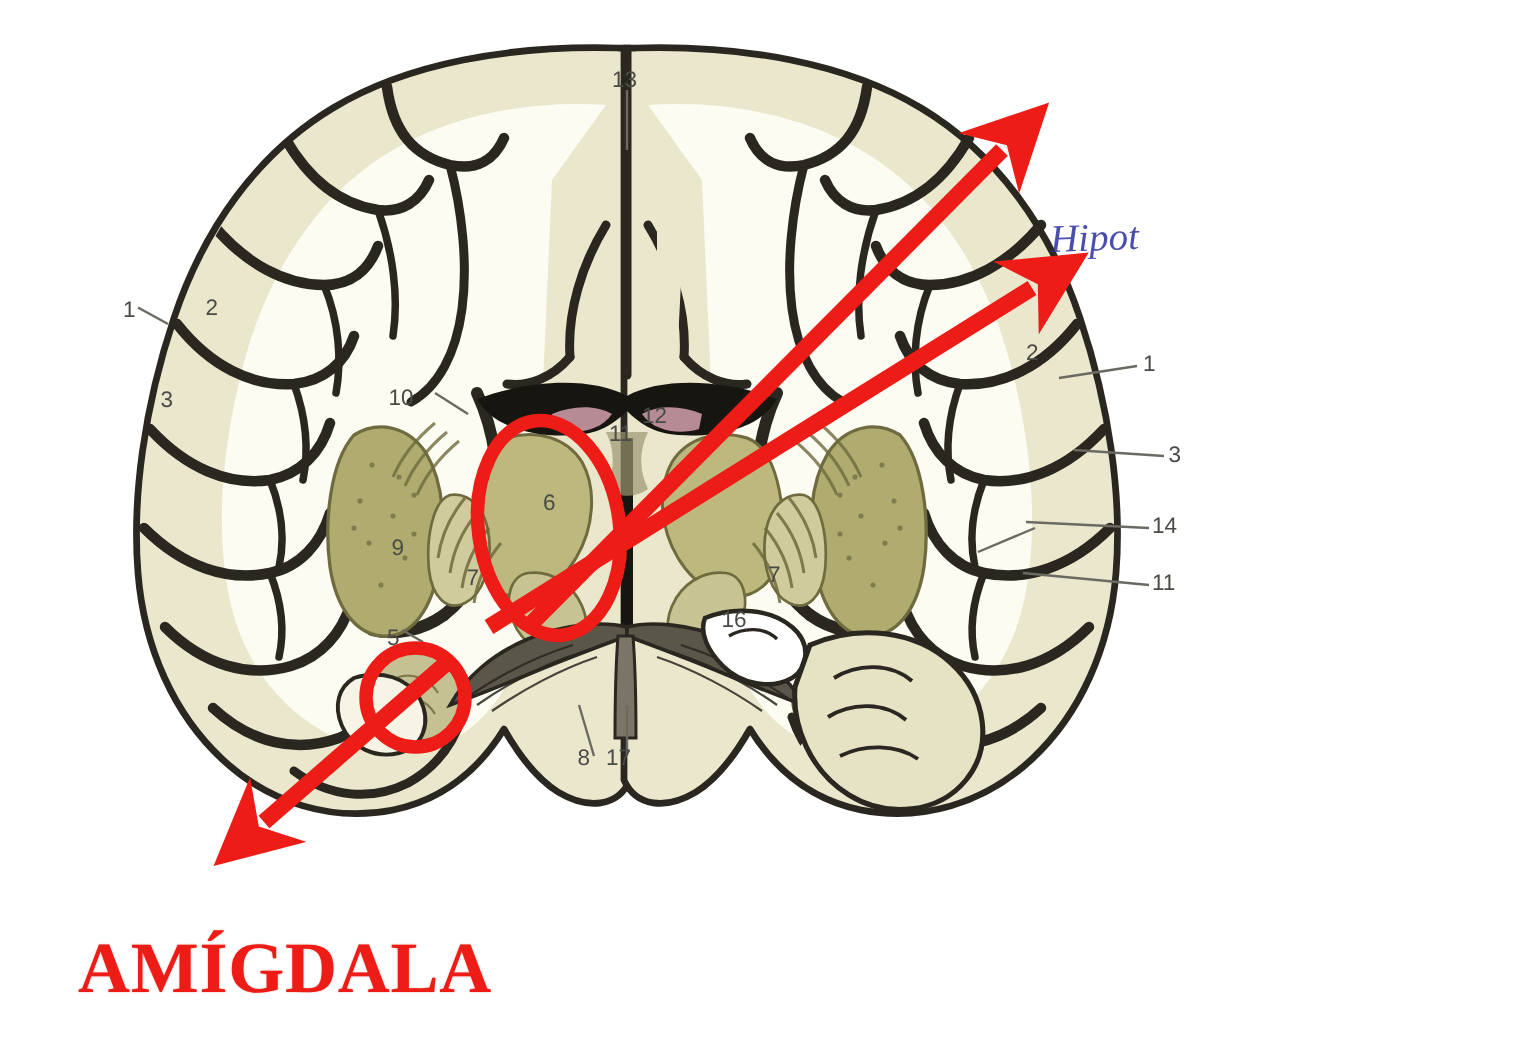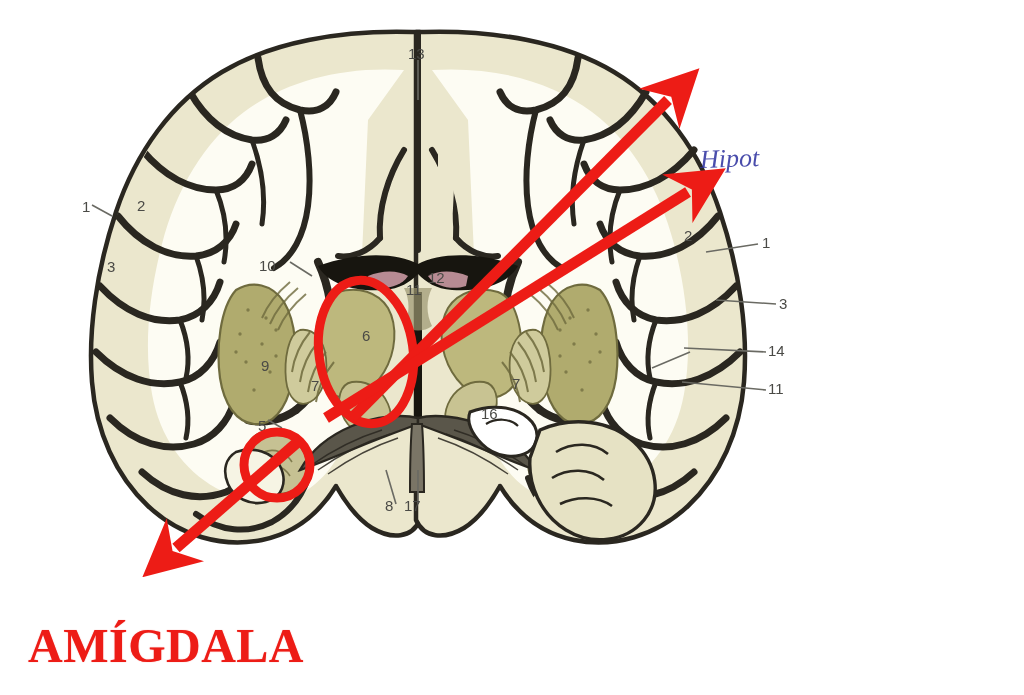--- a/index.html
+++ b/index.html
@@ -33,21 +33,21 @@
     position: absolute;
     color: #ed1c16;
     font-family: "Liberation Serif", serif;
     font-weight: bold;
     white-space: nowrap;
     letter-spacing: 0.5px;
     text-shadow: 0 0 1px rgba(237,28,22,0.5);
   }
   #label-talamo   { left: 630px; top: 40px;  font-size: 48px; }
   #label-hipotalamo { left: 646px; top: 134px; font-size: 48px; }
-  #label-amigdala { left: 28px;  top: 618px; font-size: 48px; }
+  #label-amigdala { left: 52px;  top: 618px; font-size: 48px; }
   .blue-scrawl {
     position: absolute;
     left: 700px;
     top: 144px;
     font-family: "Liberation Serif", serif;
     font-size: 26px;
     font-style: italic;
     color: #2b2f9e;
     opacity: 0.85;
     white-space: nowrap;

